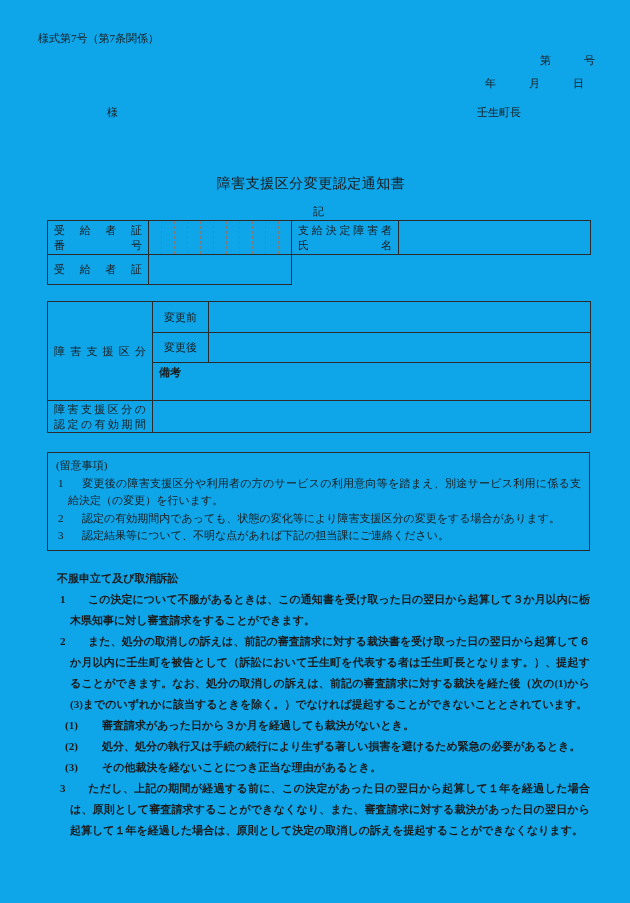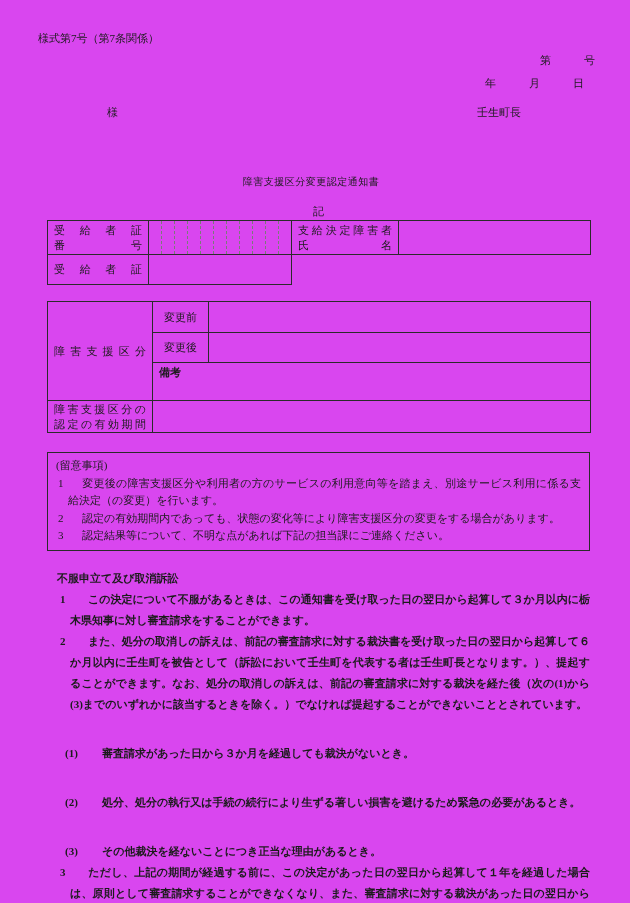--- a/index.html
+++ b/index.html
@@ -1,33 +1,33 @@
 <!DOCTYPE html>
 <html><head>
 <meta charset="utf-8">
 <style>
   html,body { margin:0; padding:0; background:#fff; }
   .page {
     position:relative;
     width:630px; height:903px;
-    background:#d946ef;
+    background:#0ea5e9;
     color:#1b1b1b;
     font-family:"Liberation Serif","DejaVu Serif",serif;
     font-size:11px;
     overflow:hidden;
   }
   
   .header { position:relative; height:204px; }
   .form-no   { position:absolute; left:38px;  top:31px; }
   .doc-no    { position:absolute; right:35px; top:53px; }
   .date-line { position:absolute; right:46px; top:76px; }
   .sama      { position:absolute; left:107px; top:105px; }
   .issuer    { position:absolute; left:477px; top:105px;font-family:Liberation Serif, serif; }
   .doc-title { position:absolute; left:0; right:8px; top:175px;
-               text-align:center; font-size:10px; letter-spacing:0.5px; }
+               text-align:center; font-size:14px; letter-spacing:0.5px; }
   
   .content { margin-left:47px; width:543px; }
   .intro { text-align:justify; line-height:19px; margin:8px 0 0 0; }
   .ki    { text-align:center; line-height:14px; margin-top:0; }
   
   table { border-collapse:collapse; table-layout:fixed; width:543px; }
   td { border:1px solid #2b2b2b; padding:0 6px; vertical-align:middle; overflow:hidden; }
   .dist { text-align:justify; text-align-last:justify; }
   .lbl2 div { line-height:14.5px; }
   .t1 { margin-top:2px; }
@@ -48,21 +48,21 @@
   .notes { border:1px solid #2b2b2b; margin-top:19px; padding:4px 8px 5px 8px;
            line-height:17.5px; }
   .nhead { text-indent:0; }
   .nitem { padding-left:12px; text-indent:-10px; text-align:justify; }
   .nitem .num { display:inline-block; width:24px; text-indent:0; }
   
   .appeal { margin-top:17px; line-height:21px;font-weight:bold; }
   .ahead  { padding-left:10px; }
   .aitem  { padding-left:23px; text-indent:-10px; text-align:justify; }
   .aitem .num { display:inline-block; width:28px; text-indent:0; }
-  .asub   { padding-left:18px; text-indent:0; text-align:justify;margin-top:28px; }
+  .asub   { padding-left:18px; text-indent:0; text-align:justify; }
   .asub .num { display:inline-block; width:37px; }
 </style>
 </head>
 <body>
 
 <div class="page">
 
   <div class="header">
     <div class="form-no">様式第7号（第7条関係）</div>
     <div class="doc-no">第　　　号</div>

